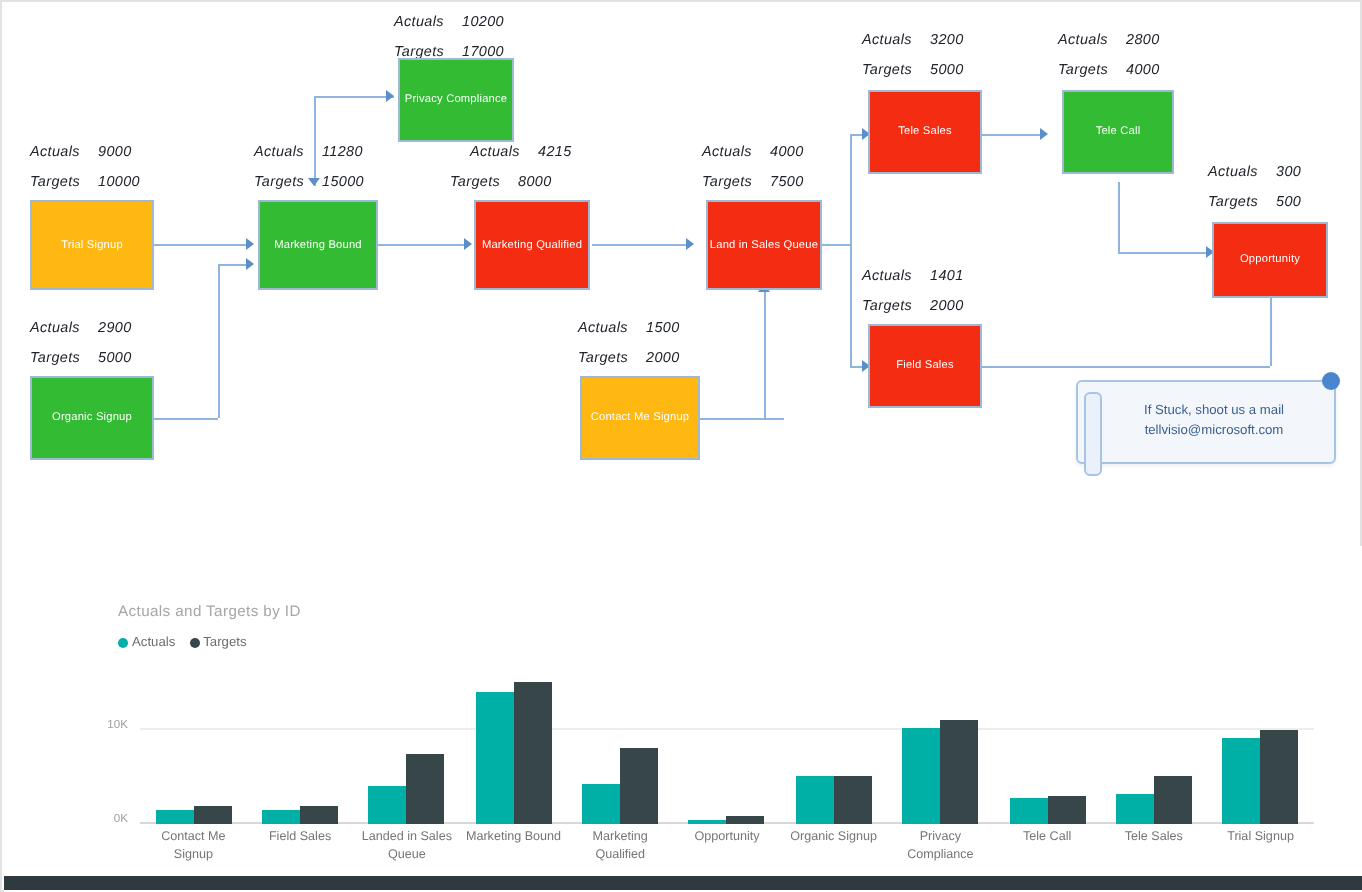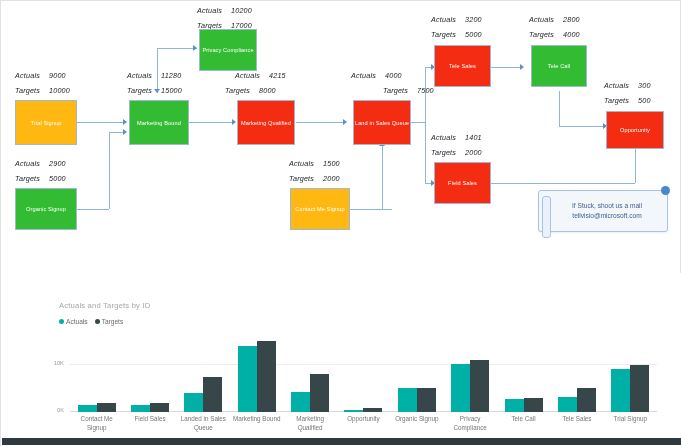--- a/index.html
+++ b/index.html
@@ -246,21 +246,21 @@
     <div class="stat" style="left:288px;top:173px;">
       <span class="k">Targets</span><span class="v">2000</span>
     </div>
     <div class="node orange" style="left:289px;top:187px;width:60px;height:42px;">
       <span>Contact Me Signup</span>
     </div>
 
     <div class="stat" style="left:350px;top:70px;">
       <span class="k">Actuals</span><span class="v">4000</span>
     </div>
-    <div class="stat" style="left:350px;top:85px;margin-left:32px;">
+    <div class="stat" style="left:350px;top:85px;">
       <span class="k">Targets</span><span class="v">7500</span>
     </div>
     <div class="node red" style="left:352px;top:99px;width:58px;height:45px;">
       <span>Land in Sales Queue</span>
     </div>
 
     <div class="stat" style="left:430px;top:14px;">
       <span class="k">Actuals</span><span class="v">3200</span>
     </div>
     <div class="stat" style="left:430px;top:29px;">

